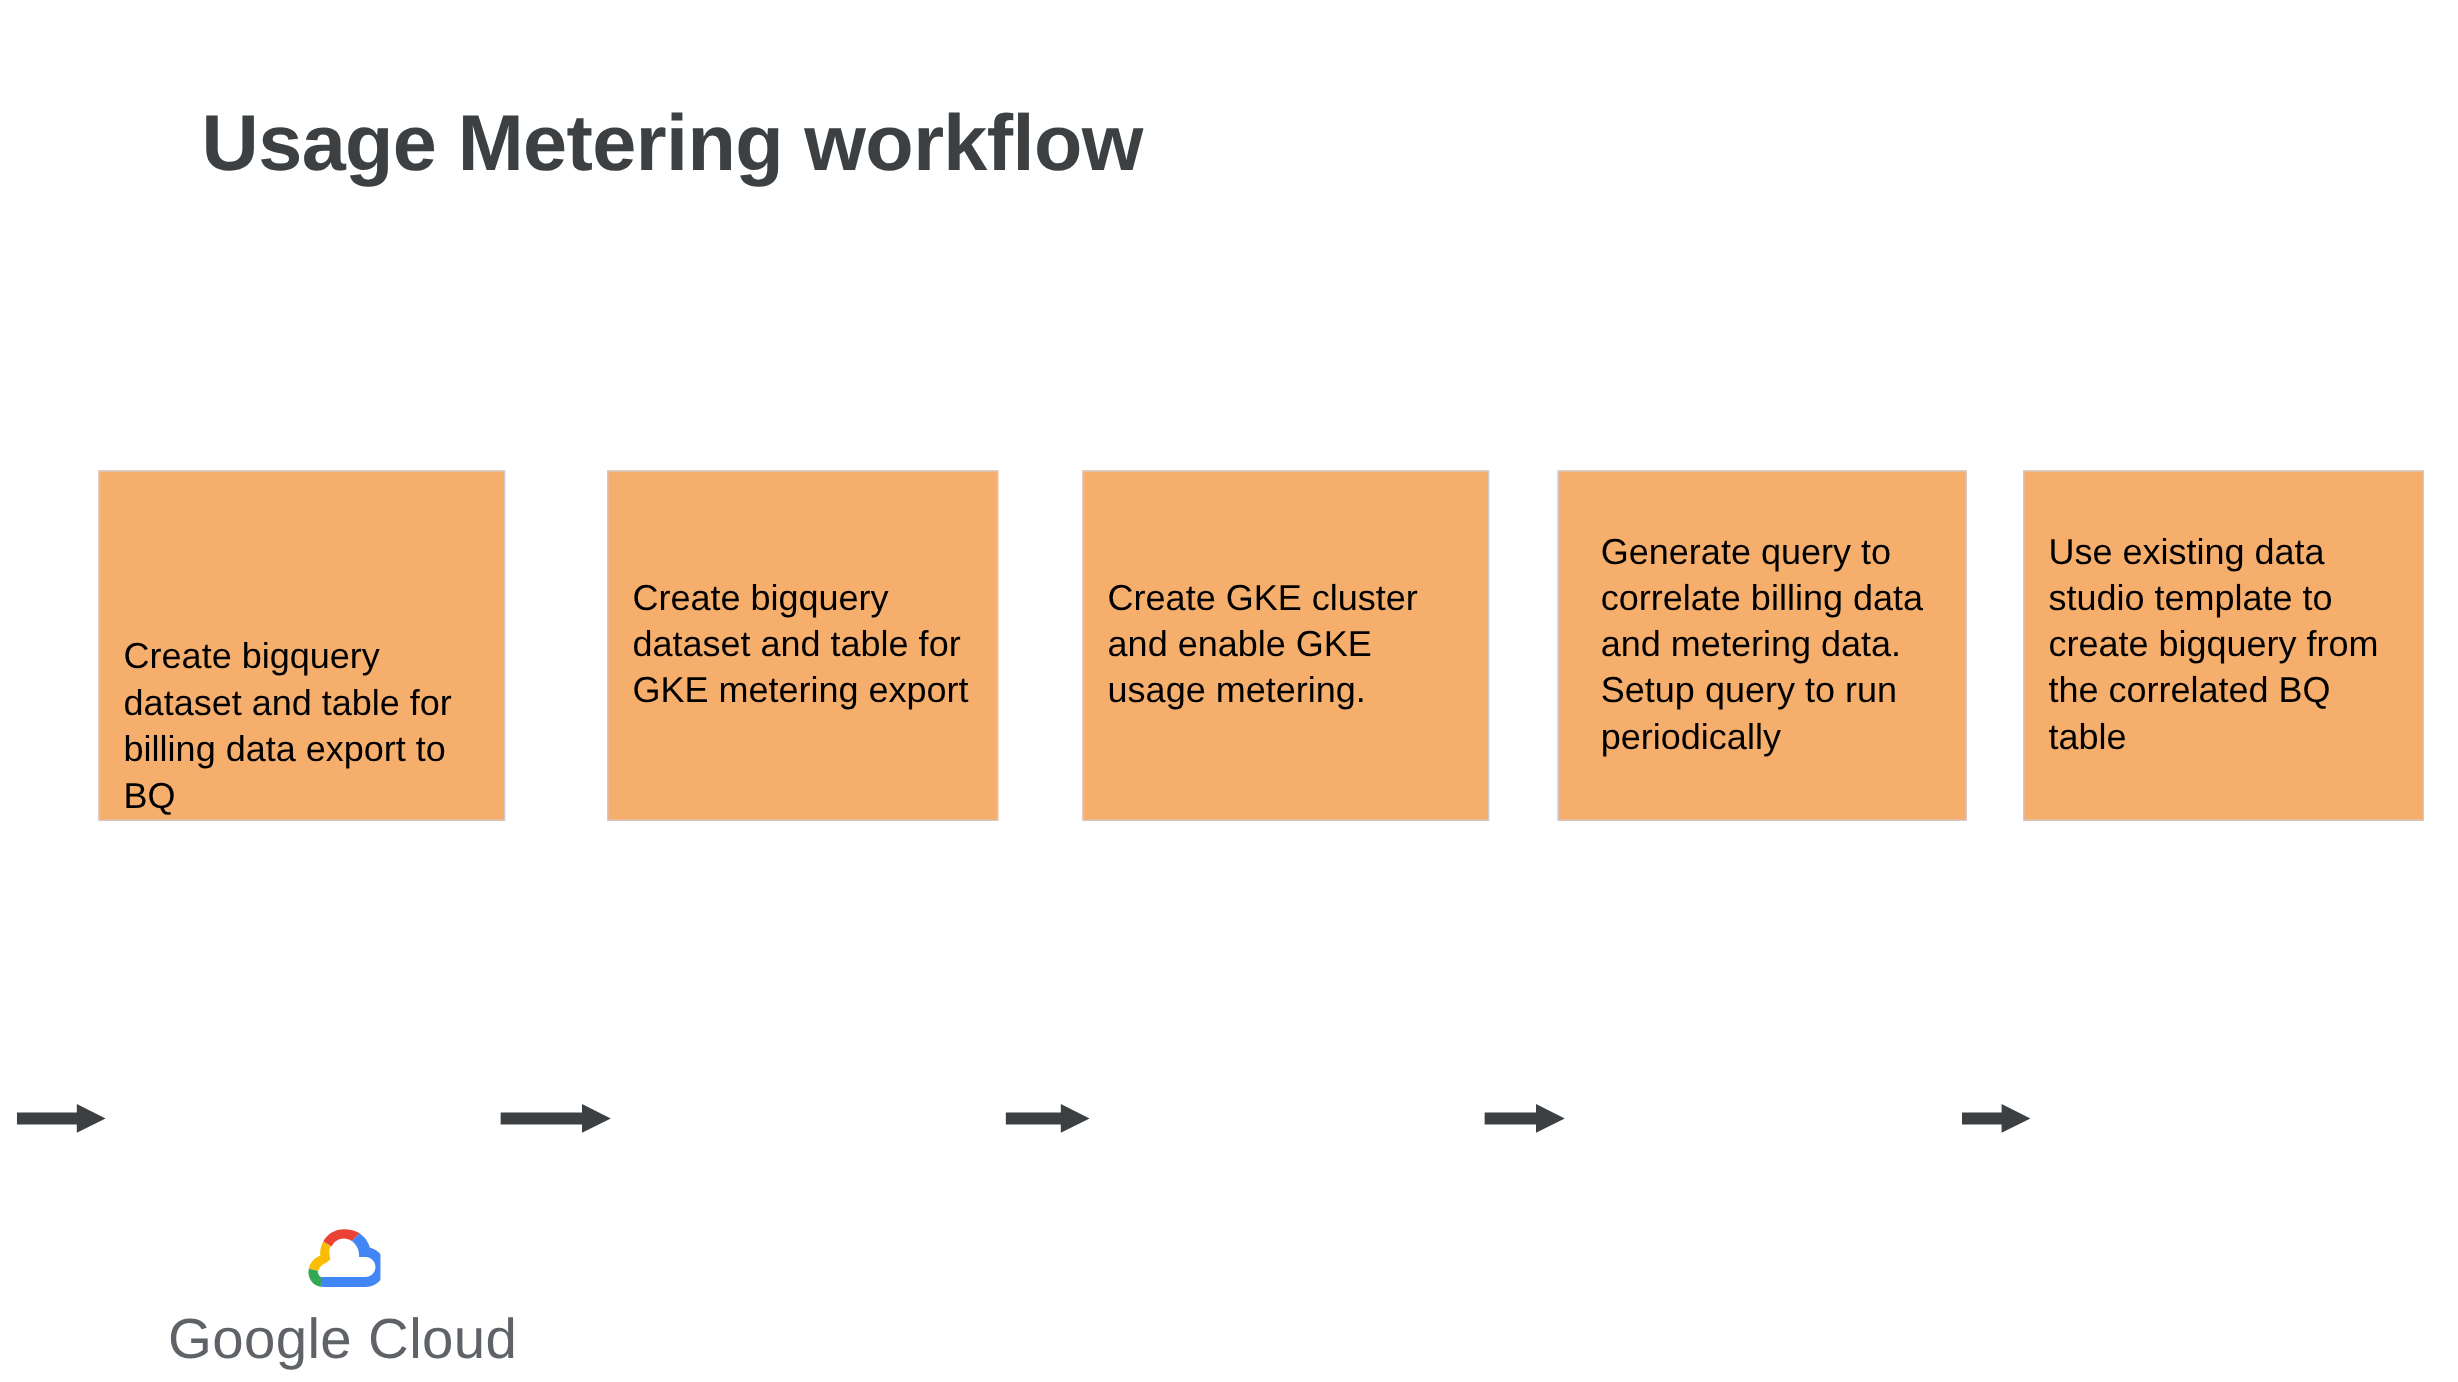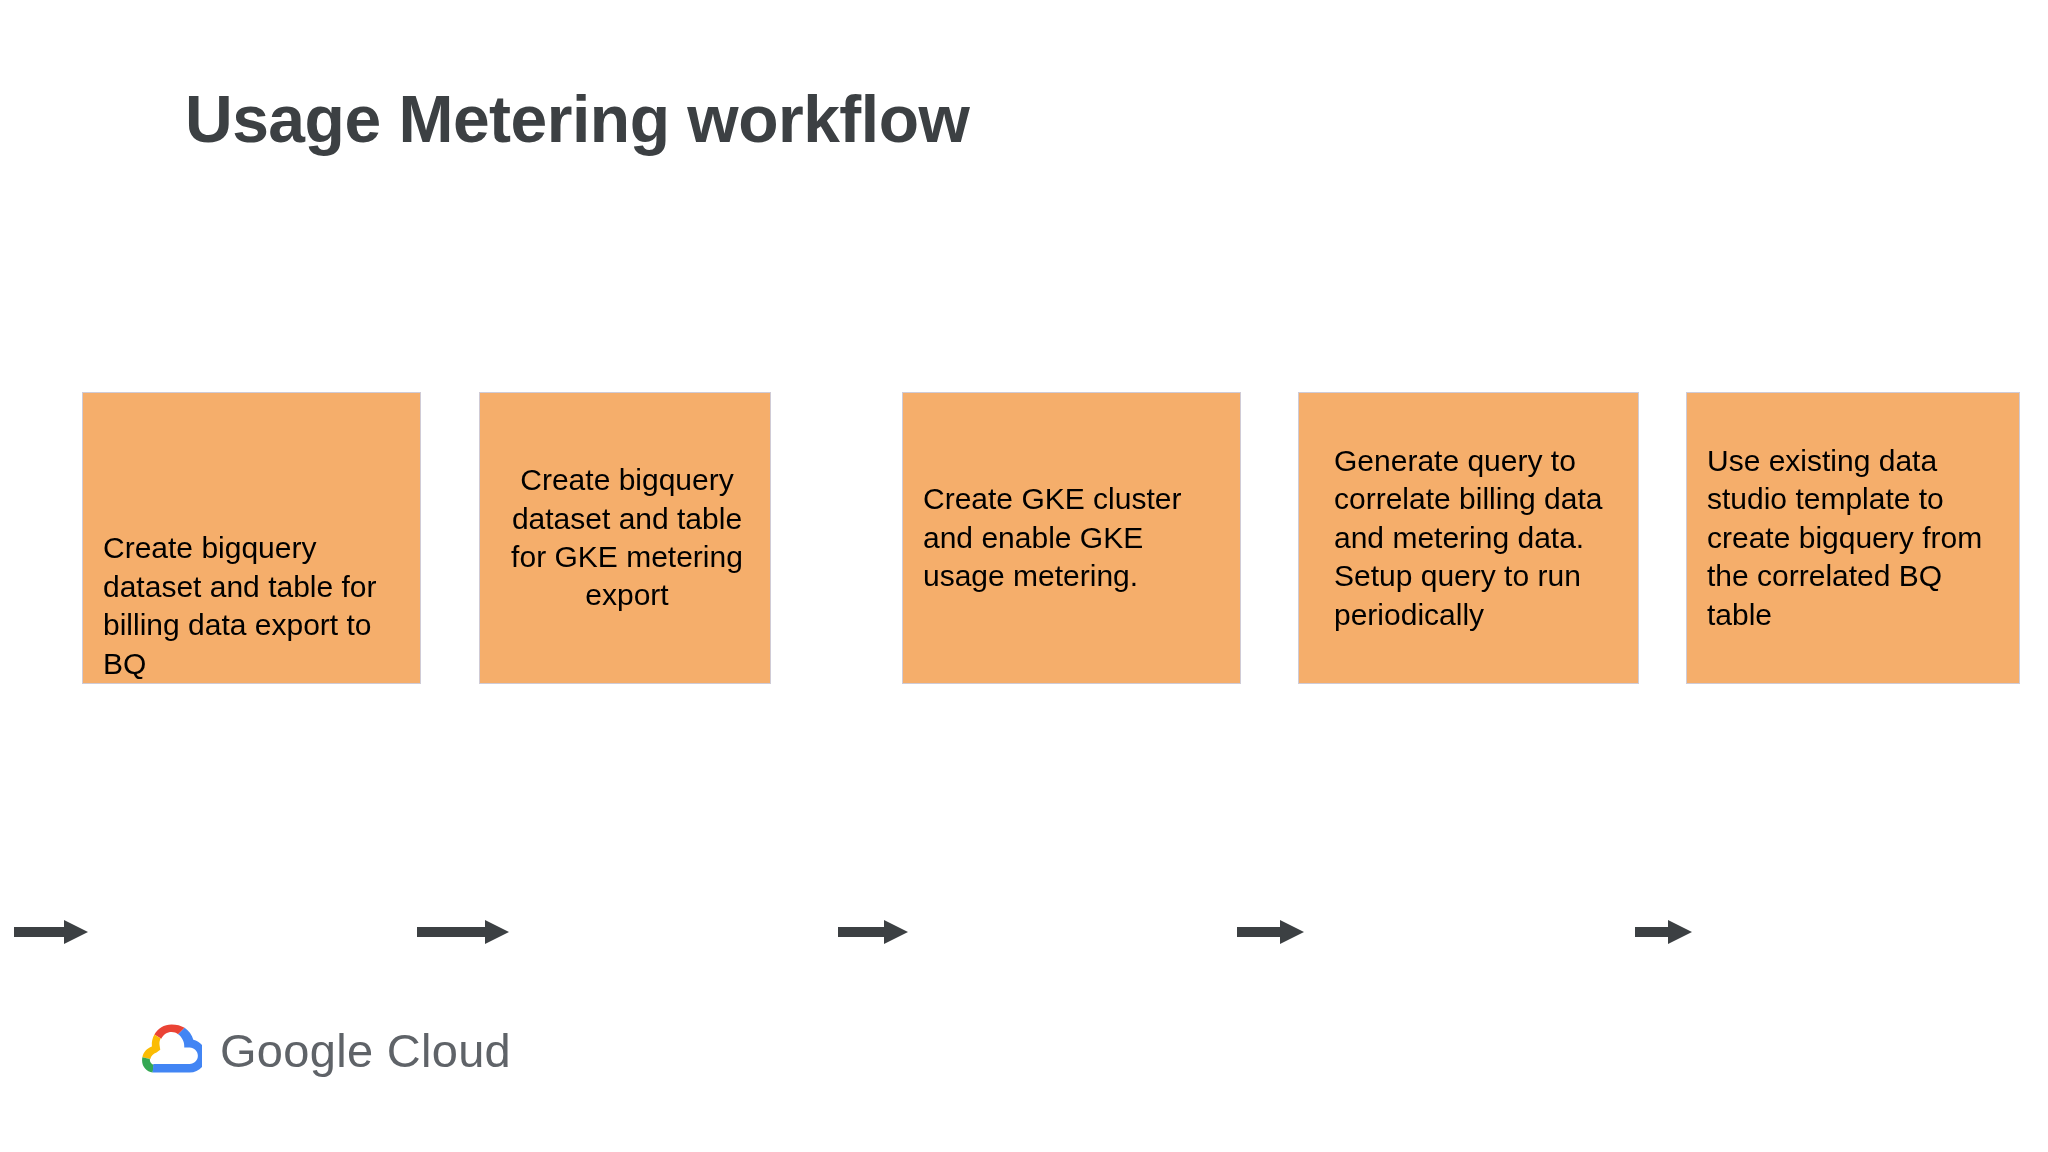--- a/index.html
+++ b/index.html
@@ -20,21 +20,20 @@
   .slide-title {
     position: absolute;
     left: 168px;
     top: 82px;
     font-size: 66px;
     font-weight: bold;
     color: #3c4043;
     letter-spacing: -0.5px;
     line-height: 1.15;
     white-space: nowrap;
-    margin-left: 17px;
   }
 
   
   .flow {
     position: absolute;
     left: 0;
     top: 392px;
     width: 2048px;
     height: 292px;
   }
@@ -51,21 +50,21 @@
   }
   .flow-box .box-text {
     padding: 0 16px 0 20px;
     font-size: 30px;
     line-height: 1.28;
     color: #000000;
     white-space: pre-line;
   }
 
   .box-1 { left: 82px;   width: 339px; align-items: flex-end; }
-  .box-2 { left: 479px;  width: 292px; text-align: center; }
+  .box-2 { left: 506px;  width: 326px; }
   .box-3 { left: 902px;  width: 339px; }
   .box-4 { left: 1298px; width: 341px; padding-left: 15px; }
   .box-5 { left: 1686px; width: 334px; }
 
   
   .arrow {
     position: absolute;
     top: 527px;
     height: 26px;
     pointer-events: none;
@@ -77,22 +76,23 @@
   .arrow-2 { left: 838px;  width: 70px; }
   .arrow-3 { left: 1237px; width: 67px; }
   .arrow-4 { left: 1635px; width: 57px; }
 
   
   .gcloud-logo {
     position: absolute;
     left: 140px;
     top: 1022px;
     display: flex;
-    align-items: flex-end;
+    align-items: center;
     gap: 18px;
+    flex-direction: column;
   }
   .gcloud-mark { width: 62px; height: 52px; display: block; }
   .gcloud-wordmark {
     font-size: 47px;
     color: #5f6368;
     letter-spacing: 0.3px;
     white-space: nowrap;
     line-height: 1;
   }
 </style>

